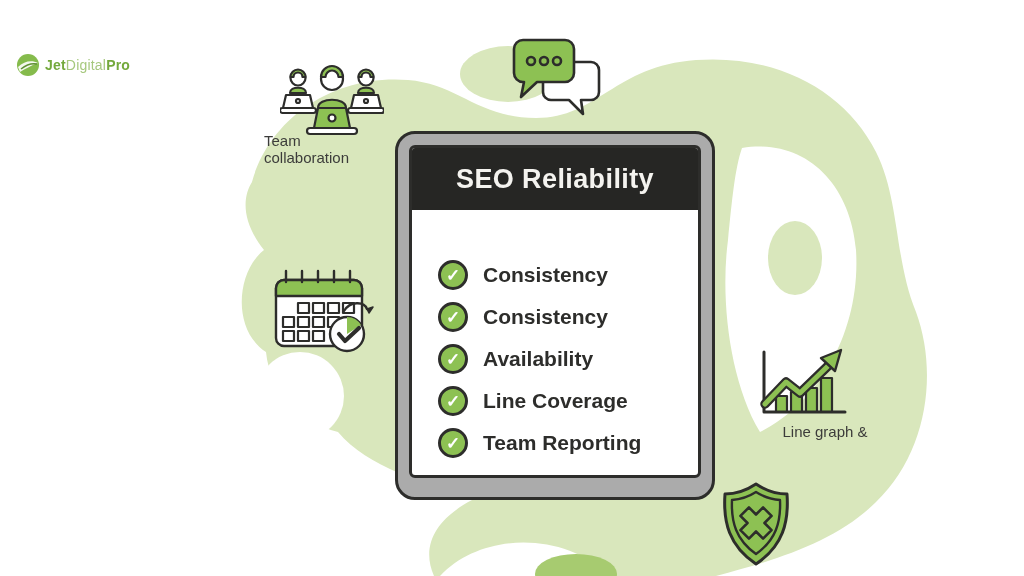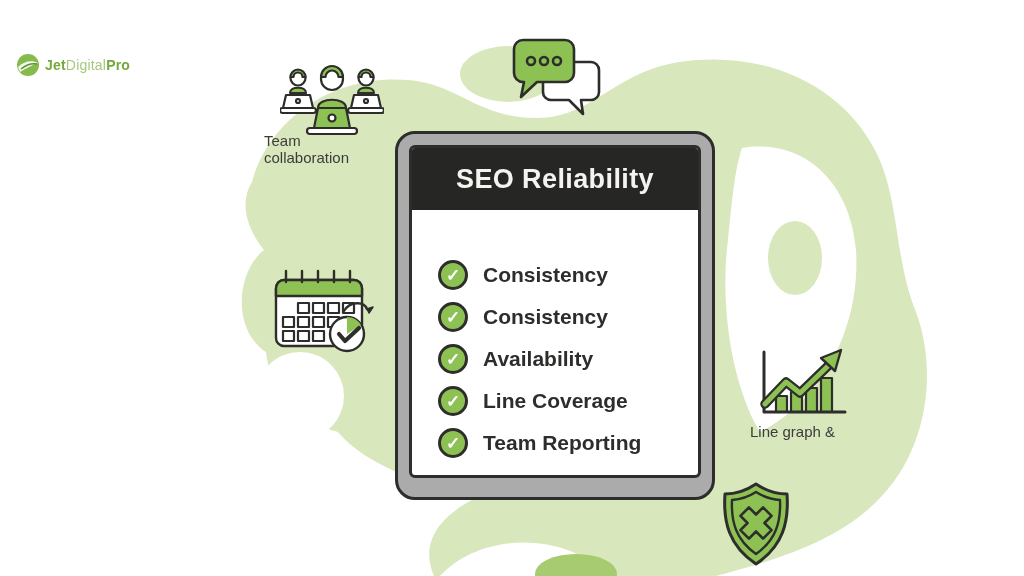--- a/index.html
+++ b/index.html
@@ -13,21 +13,21 @@
   
   .logo { left:16px; top:53px; display:flex; align-items:center; gap:5px; }
   .logo-text { font-size:14px; font-weight:bold; letter-spacing:0.2px; }
   .logo-text .p1 { color:#74a93c; }
   .logo-text .p2 { color:#a6c87e; font-weight:normal; }
   .logo-text .p3 { color:#74a93c; }
 
   
   .icon-label { font-size:15px; color:#3c3c3a; line-height:1.12; }
   .team-label { left:264px; top:133px; width:138px; text-align:left; }
-  .graph-label { left:750px; top:424px; width:150px; text-align:left; }
+  .graph-label { left:750px; top:424px; width:150px; text-align:center; }
   .graph-label .line2 { padding-left:8px; }
 
   
   .tablet { left:395px; top:131px; width:320px; height:369px;
             background:#ababab; border:3px solid #2d2d2b; border-radius:20px; }
   .screen { position:absolute; left:11px; right:11px; top:11px; bottom:19px;
             background:#ffffff; border:3px solid #2d2d2b; border-radius:6px; overflow:hidden; }
   .screen-header { height:62px; background:#262624; display:flex; align-items:center; justify-content:center; }
   .screen-title { color:#f4f3ef; font-size:27px; font-weight:bold; letter-spacing:0.4px; }
   .checklist { padding:50px 0 0 26px; display:flex; flex-direction:column; gap:12px; }

